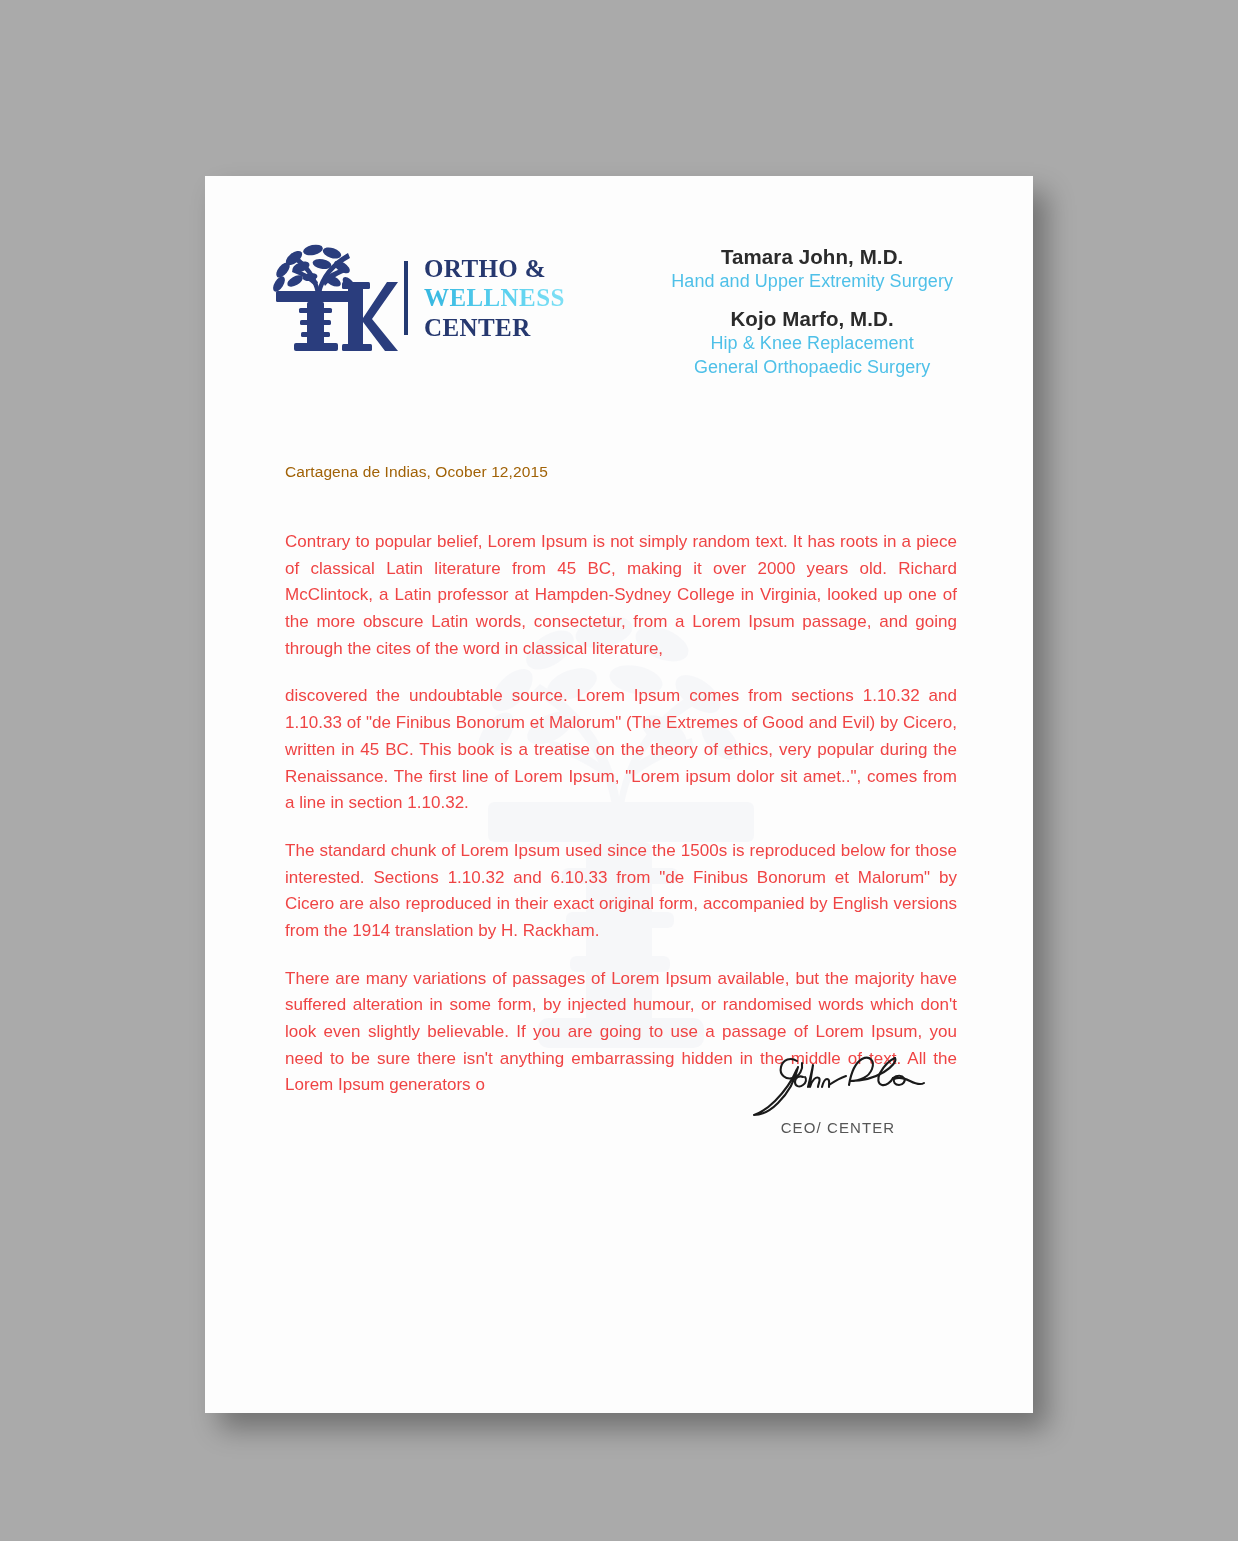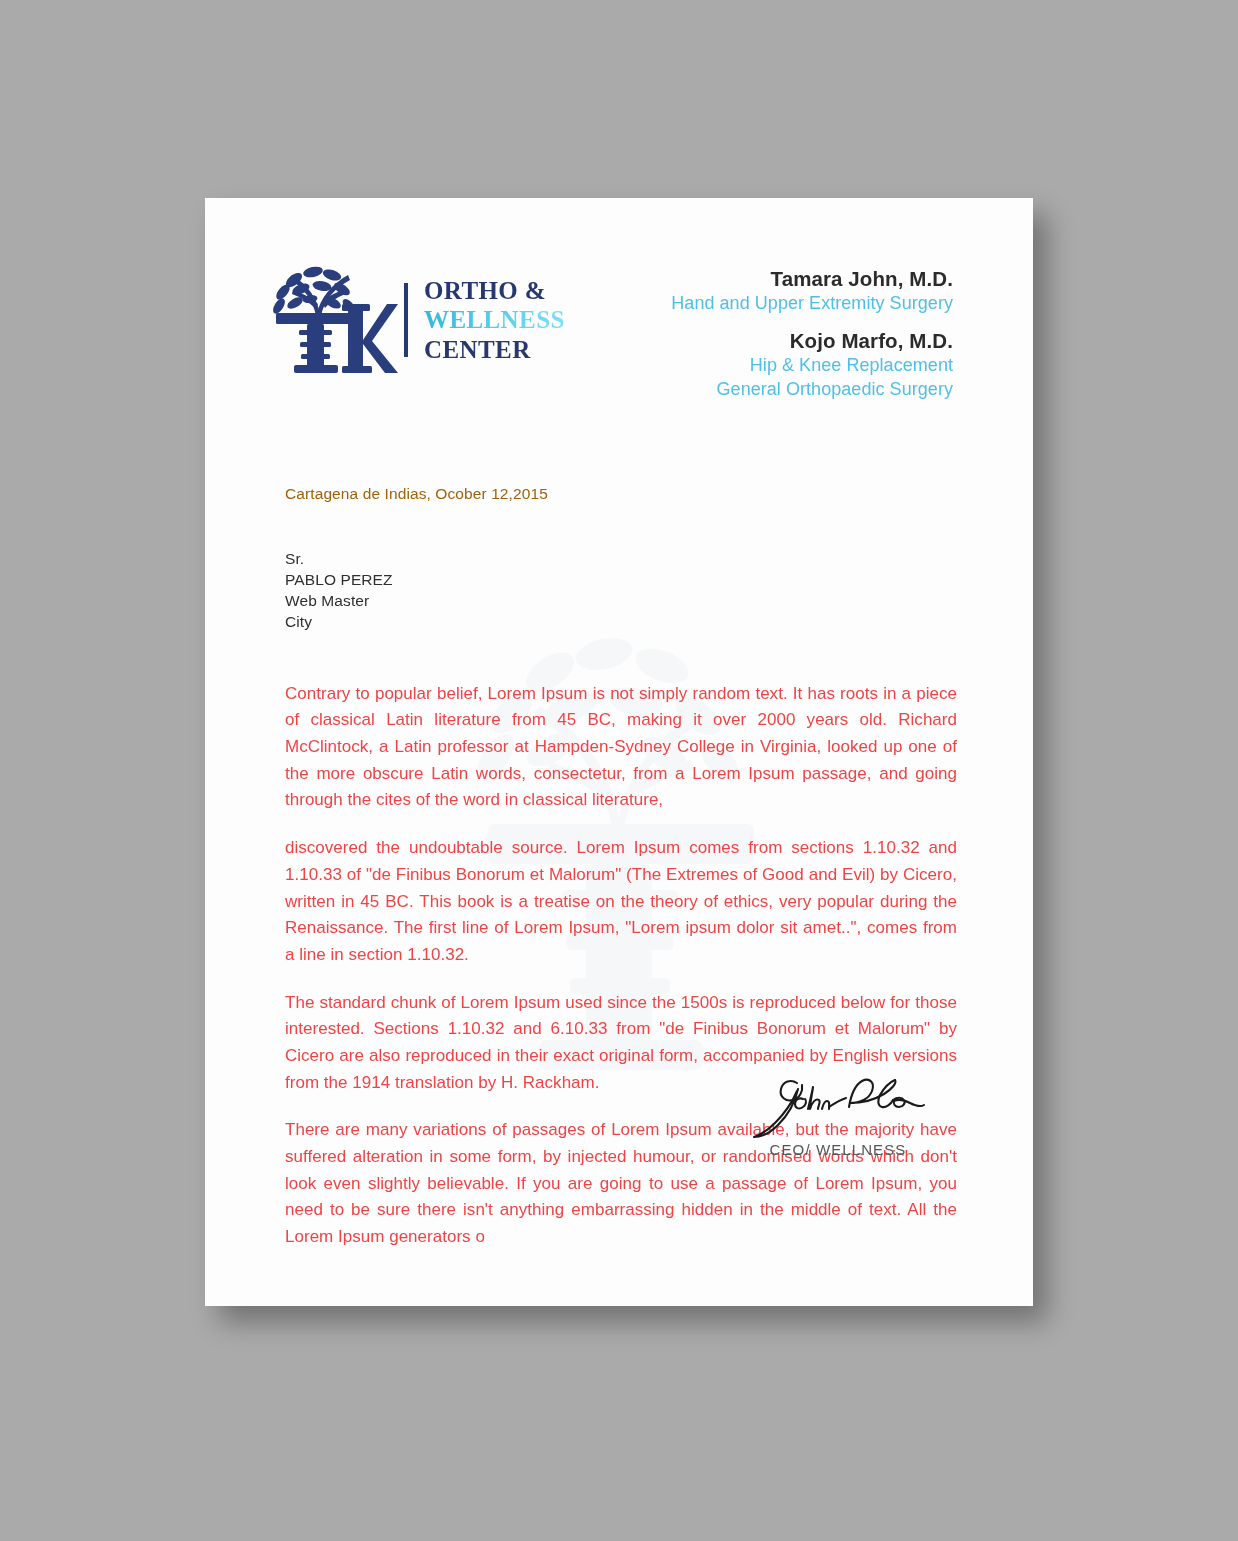--- a/index.html
+++ b/index.html
@@ -16,23 +16,23 @@
     position: relative;
     width: 1238px;
     height: 1541px;
     background: #aaaaaa;
   }
 
   
   .page {
     position: absolute;
     left: 205px;
-    top: 198px;
+    top: 176px;
     width: 828px;
-    height: 1108px;
+    height: 1237px;
     background: #fdfdfd;
     box-shadow: 14px 16px 26px rgba(0,0,0,0.33);
     overflow: hidden;
   }
 
   
   .watermark {
     position: absolute;
     left: 50%;
     top: 430px;
@@ -85,21 +85,21 @@
     background-clip: text;
     color: #3fc0e6;
     text-align: center;
     -webkit-text-fill-color: transparent;
   }
 
   .doctors {
     position: absolute;
     right: 80px;
     top: 68px;
-    text-align: right;
+    text-align: center;
   }
   .doc-name {
     font-size: 20.5px;
     font-weight: bold;
     color: #2b2b2b;
     letter-spacing: 0.1px;
     line-height: 1.28;
   }
   .doc-name.second { margin-top: 12px; }
   .doc-spec {
@@ -254,26 +254,20 @@
           <div class="doc-name second">Kojo Marfo, M.D.</div>
           <div class="doc-spec">Hip &amp; Knee Replacement</div>
           <div class="doc-spec">General Orthopaedic Surgery</div>
         </div>
       </div>
 
       <div class="letter">
 
         <div class="date-line">Cartagena de Indias, Ocober 12,2015</div>
 
-        <div class="recipient">
-          <div>Sr.</div>
-          <div>PABLO PEREZ</div>
-          <div>Web Master</div>
-          <div>City</div>
-        </div>
 
         <div class="paragraphs">
           <p>Contrary to popular belief, Lorem Ipsum is not simply random text. It has roots in a piece of classical Latin literature from 45 BC, making it over 2000 years old. Richard McClintock, a Latin professor at Hampden-Sydney College in Virginia, looked up one of the more obscure Latin words, consectetur, from a Lorem Ipsum passage, and going through the cites of the word in classical literature,</p>
           <p>discovered the undoubtable source. Lorem Ipsum comes from sections 1.10.32 and 1.10.33 of "de Finibus Bonorum et Malorum" (The Extremes of Good and Evil) by Cicero, written in 45 BC. This book is a treatise on the theory of ethics, very popular during the Renaissance. The first line of Lorem Ipsum, "Lorem ipsum dolor sit amet..", comes from a line in section 1.10.32.</p>
           <p>The standard chunk of Lorem Ipsum used since the 1500s is reproduced below for those interested. Sections 1.10.32 and 6.10.33 from "de Finibus Bonorum et Malorum" by Cicero are also reproduced in their exact original form, accompanied by English versions from the 1914 translation by H. Rackham.</p>
           <p>There are many variations of passages of Lorem Ipsum available, but the majority have suffered alteration in some form, by injected humour, or randomised words which don't look even slightly believable. If you are going to use a passage of Lorem Ipsum, you need to be sure there isn't anything embarrassing hidden in the middle of text. All the Lorem Ipsum generators o</p>
         </div>
       </div>
 
       <div class="signature">
@@ -290,18 +284,18 @@
             <path d="M72 36 C73 32 75 28 77 28 C80 28 79 33 79 36"></path>
 
             <path d="M79 34 C85 30 90 27 96 25"></path>
 
             <path d="M99 34 C101 22 105 12 112 8 C120 4 125 10 122 18 C119 26 110 30 100 30 C112 30 124 27 134 21 C142 16 147 10 145 7"></path>
             <path d="M145 7 C140 9 134 15 130 22 C127 28 128 33 132 34 C136 35 141 31 143 27"></path>
 
             <path d="M143 27 C147 24 152 24 154 27 C156 30 153 34 149 34 C145 34 143 31 144 28 C148 26 154 27 160 30 C166 33 171 34 174 32"></path>
           </g>
         </svg>
-        <div class="sig-title">CEO/ WELLNESS</div>
+        <div class="sig-title">CEO/ CENTER</div>
       </div>
 
     </div>
   </div>
 </div>
 
 </body></html>

